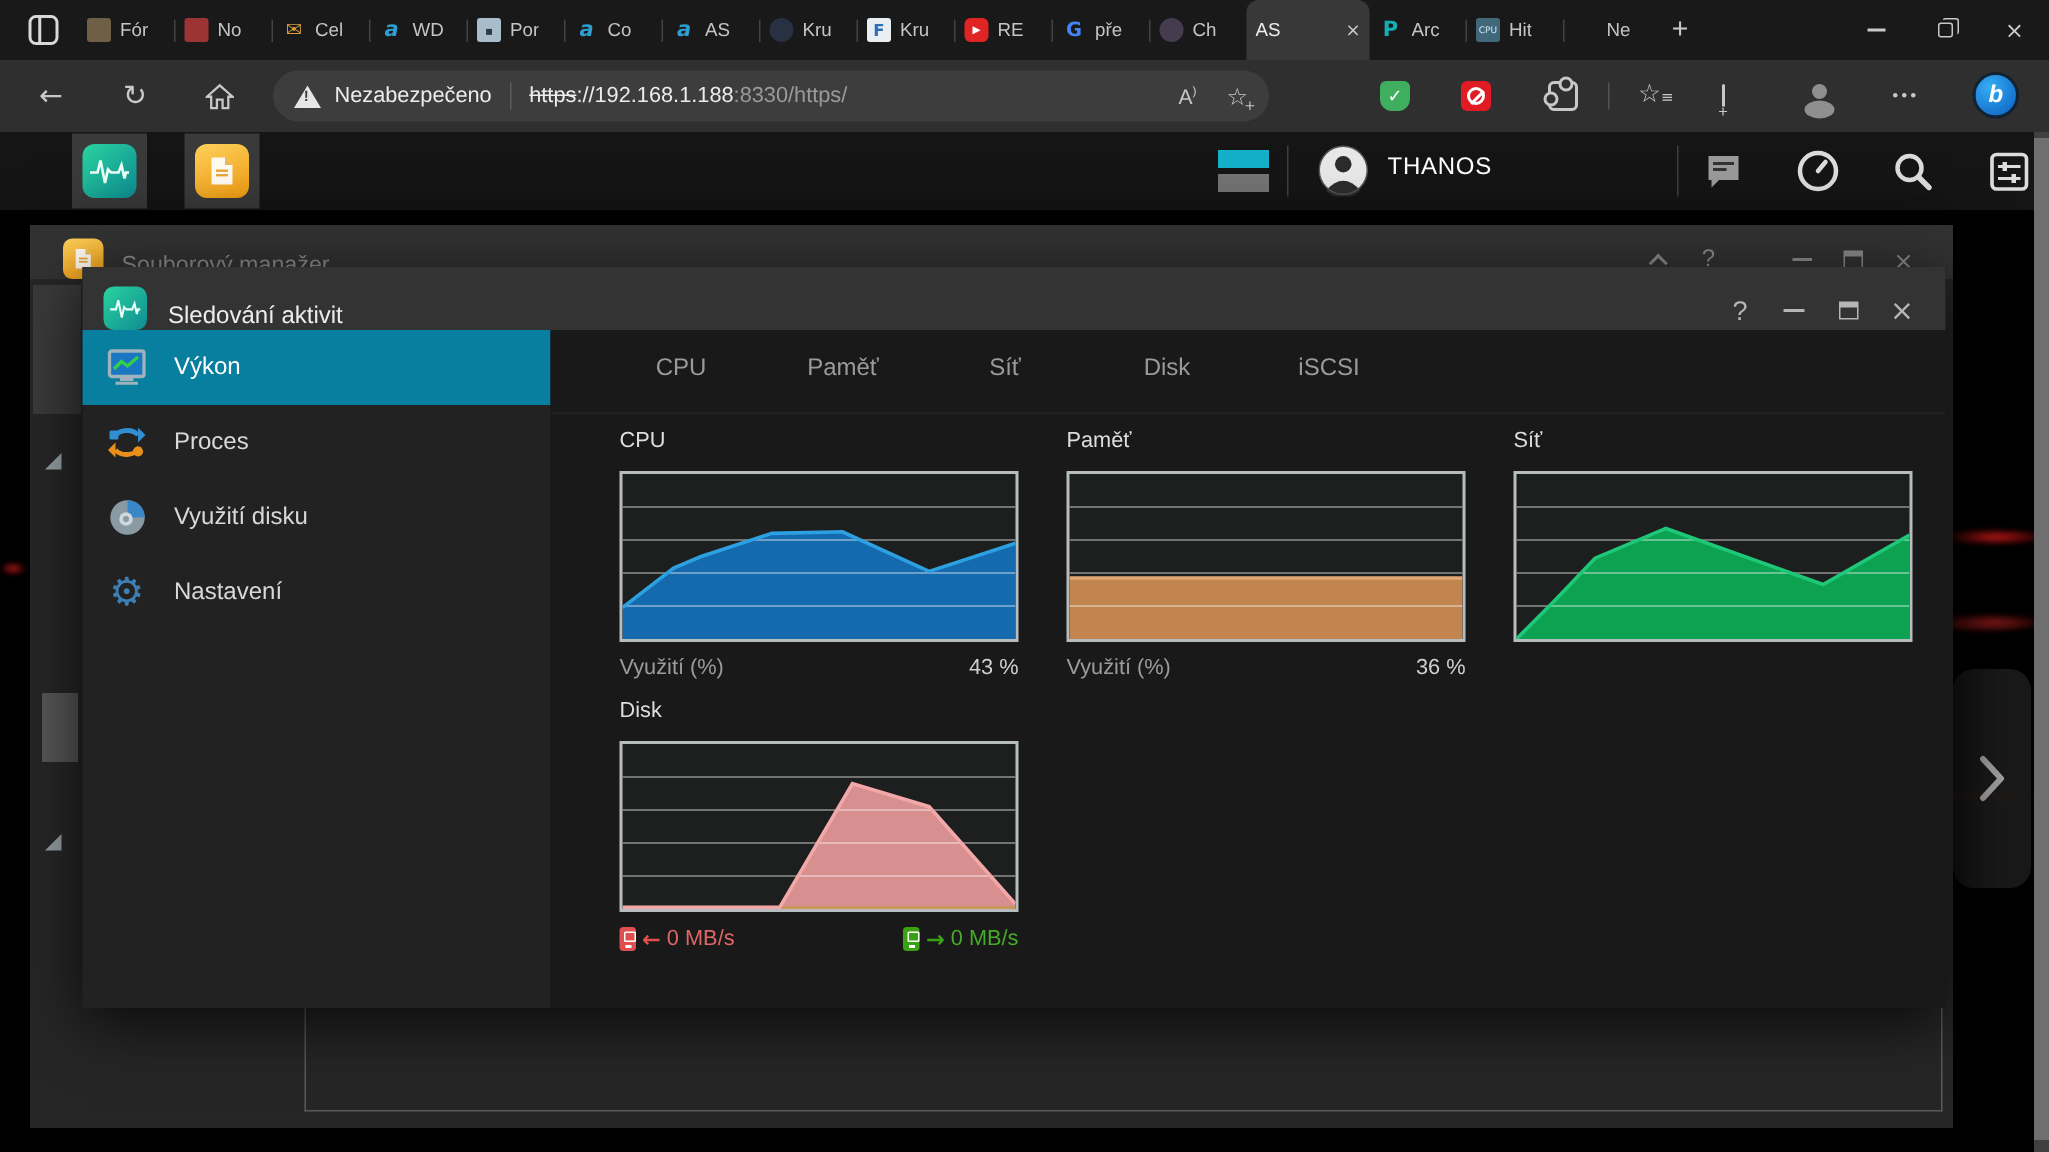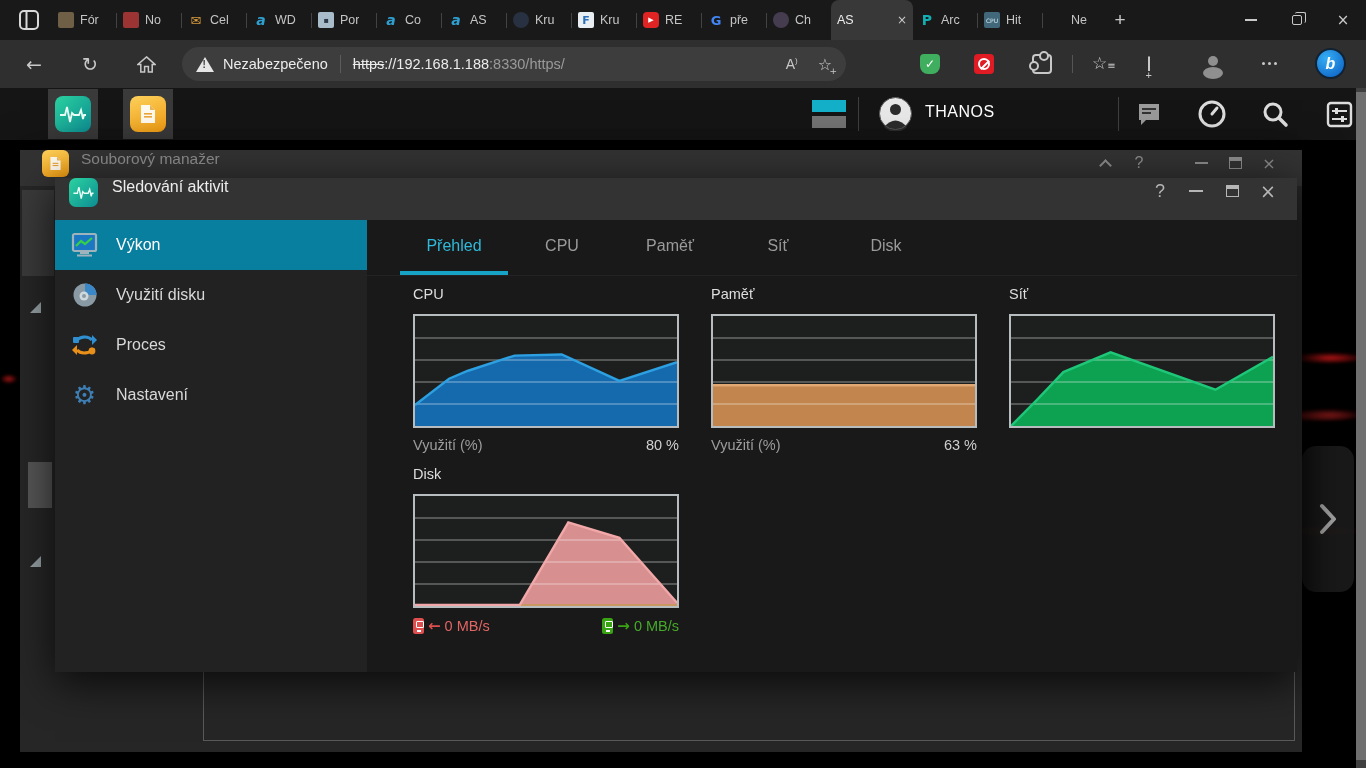--- a/index.html
+++ b/index.html
@@ -79,21 +79,21 @@
   .appic.file{background:linear-gradient(160deg,#fdd15c 0%,#ef9a10 100%);}
   .pico{position:absolute;top:9px;width:34px;height:34px;display:flex;align-items:center;justify-content:center;cursor:pointer;}
   .showdesk{display:flex;flex-direction:column;gap:4px;width:34px;}
   .showdesk .b1{height:12px;background:#14b0ca;} .showdesk .b2{height:12px;background:#737373;}
   .psep{position:absolute;top:9px;width:1px;height:34px;background:#3f3f3f;}
   .pavatar{position:absolute;left:878px;top:8px;width:35px;height:35px;}
   .pname{position:absolute;left:925px;top:15px;color:#fff;font-size:16px;letter-spacing:.5px;}
 
   
   .window{position:absolute;box-shadow:0 10px 40px rgba(0,0,0,.75);}
-  .titlebar{display:flex;align-items:flex-start;}
+  .titlebar{display:flex;align-items:flex-end;}
   .wtitle{font-size:15.5px;color:#d6d6d6;}
   .ctl{color:#b6b6b6;font-size:16px;display:flex;align-items:center;justify-content:center;width:30px;height:26px;cursor:pointer;}
   .maxsq{width:13px;height:12px;border:1.5px solid #b6b6b6;border-top:4px solid #b6b6b6;}
   .dim .ctl,.dim .wtitle{color:#8b8b8b;} .dim .maxsq{border-color:#8b8b8b;border-top-color:#8b8b8b;}
 
   
   .fmwin{left:20px;top:150px;width:1282px;height:602px;background:#262626;z-index:7;}
   .fmwin .titlebar{height:36px;background:#323232;padding-left:22px;gap:12px;}
   .fmwin .controls{margin-left:auto;margin-right:18px;display:flex;gap:4px;align-items:center;}
   .fm-toolbtn{position:absolute;left:2px;top:40px;width:32px;height:86px;background:#3a3a3a;}
@@ -412,91 +412,91 @@
               <rect x="2" y="2" width="23" height="17" rx="1.5" fill="#1a78c2" stroke="#9fb3bc" stroke-width="2.2"></rect>
               <polyline points="5,14 10,9 14,12 21,6" fill="none" stroke="#35d04a" stroke-width="2.2"></polyline>
               <rect x="9" y="20" width="9" height="2" fill="#9fb3bc"></rect>
               <rect x="6" y="22.5" width="15" height="2" fill="#9fb3bc"></rect>
             </svg>
         </span>
         <span>Výkon</span>
       </div>
       <div class="sbitem">
         <span class="sbico">
-          <svg width="26" height="26" viewBox="0 0 26 26">
-              <circle cx="13" cy="13" r="11.5" fill="#8a9aa5"></circle>
-              <path d="M13 13 L13 1.5 A 11.5 11.5 0 0 1 24.5 13 Z" fill="#3a87c8"></path>
-              <circle cx="12" cy="14" r="4.5" fill="#cfd8dd"></circle>
-              <circle cx="12" cy="14" r="2" fill="#8a9aa5"></circle>
-            </svg>
-        </span>
-        <span>Využití disku</span>
-      </div>
-      <div class="sbitem">
-        <span class="sbico">
           <svg width="27" height="26" viewBox="0 0 27 26">
               <path d="M5 10 A 9 7 0 0 1 21 8" fill="none" stroke="#2f8fd0" stroke-width="3.2"></path>
               <polygon points="21,3 21,13 26,8" fill="#2f8fd0"></polygon>
               <rect x="2" y="5" width="6" height="6" rx="1" fill="#2f8fd0"></rect>
               <path d="M22 16 A 9 7 0 0 1 6 18" fill="none" stroke="#e8901a" stroke-width="3.2"></path>
               <polygon points="6,13 6,23 1,18" fill="#e8901a"></polygon>
               <circle cx="21" cy="19" r="3.4" fill="#e8901a"></circle>
             </svg>
         </span>
         <span>Proces</span>
       </div>
       <div class="sbitem">
+        <span class="sbico">
+          <svg width="26" height="26" viewBox="0 0 26 26">
+              <circle cx="13" cy="13" r="11.5" fill="#8a9aa5"></circle>
+              <path d="M13 13 L13 1.5 A 11.5 11.5 0 0 1 24.5 13 Z" fill="#3a87c8"></path>
+              <circle cx="12" cy="14" r="4.5" fill="#cfd8dd"></circle>
+              <circle cx="12" cy="14" r="2" fill="#8a9aa5"></circle>
+            </svg>
+        </span>
+        <span>Využití disku</span>
+      </div>
+      <div class="sbitem">
         <span class="sbico ico" style="color:#3d7fb5;font-size:26px;line-height:26px">⚙</span>
         <span>Nastavení</span>
       </div>
     </div>
 
     <div class="am-content">
       <div id="am-tabs">
-          <div class="amtab active">Přehled</div>
           <div class="amtab">CPU</div>
           <div class="amtab">Paměť</div>
           <div class="amtab">Síť</div>
           <div class="amtab">Disk</div>
+          <div class="amtab">iSCSI</div>
         </div>
       <div class="tabline"></div>
 
       <div class="panel" style="left:46px;top:66px">
         <div class="ptitle">CPU</div>
         <div class="chart-box">
             <svg viewBox="0 0 262 110" preserveAspectRatio="none">
               <polygon points="0,110 0.0,89.1 34.1,62.7 52.4,55.0 99.6,39.6 146.7,38.5 204.4,64.9 262.0,46.2 262,110" fill="#1569ad"></polygon>
               <line x1="0" x2="262" y1="22.0" y2="22.0" stroke="rgba(255,255,255,0.5)" stroke-width="1"></line>
               <line x1="0" x2="262" y1="44.0" y2="44.0" stroke="rgba(255,255,255,0.5)" stroke-width="1"></line>
               <line x1="0" x2="262" y1="66.0" y2="66.0" stroke="rgba(255,255,255,0.5)" stroke-width="1"></line>
               <line x1="0" x2="262" y1="88.0" y2="88.0" stroke="rgba(255,255,255,0.5)" stroke-width="1"></line>
               <polyline points="0.0,89.1 34.1,62.7 52.4,55.0 99.6,39.6 146.7,38.5 204.4,64.9 262.0,46.2" fill="none" stroke="#2da0e2" stroke-width="2.4"></polyline>
             </svg>
           </div>
         <div class="pfooter">
           <span class="flabel">Využití (%)</span>
-          <span class="fvalue">80 %</span>
+          <span class="fvalue">43 %</span>
         </div>
       </div>
 
       <div class="panel" style="left:344px;top:66px">
         <div class="ptitle">Paměť</div>
         <div class="chart-box">
             <svg viewBox="0 0 262 110" preserveAspectRatio="none">
               <polygon points="0,110 0.0,69.3 262.0,69.3 262,110" fill="#c1854d"></polygon>
               <line x1="0" x2="262" y1="22.0" y2="22.0" stroke="rgba(255,255,255,0.5)" stroke-width="1"></line>
               <line x1="0" x2="262" y1="44.0" y2="44.0" stroke="rgba(255,255,255,0.5)" stroke-width="1"></line>
               <line x1="0" x2="262" y1="66.0" y2="66.0" stroke="rgba(255,255,255,0.5)" stroke-width="1"></line>
               <line x1="0" x2="262" y1="88.0" y2="88.0" stroke="rgba(255,255,255,0.5)" stroke-width="1"></line>
               <polyline points="0.0,69.3 262.0,69.3" fill="none" stroke="#e2a873" stroke-width="2.4"></polyline>
             </svg>
           </div>
         <div class="pfooter">
           <span class="flabel">Využití (%)</span>
-          <span class="fvalue">63 %</span>
+          <span class="fvalue">36 %</span>
         </div>
       </div>
 
       <div class="panel" style="left:642px;top:66px">
         <div class="ptitle">Síť</div>
         <div class="chart-box">
             <svg viewBox="0 0 262 110" preserveAspectRatio="none">
               <polygon points="0,110 0.0,110.0 26.2,83.6 52.4,56.1 99.6,36.3 204.4,73.7 262.0,40.7 262,110" fill="#0da152"></polygon>
               <line x1="0" x2="262" y1="22.0" y2="22.0" stroke="rgba(255,255,255,0.5)" stroke-width="1"></line>
               <line x1="0" x2="262" y1="44.0" y2="44.0" stroke="rgba(255,255,255,0.5)" stroke-width="1"></line>

